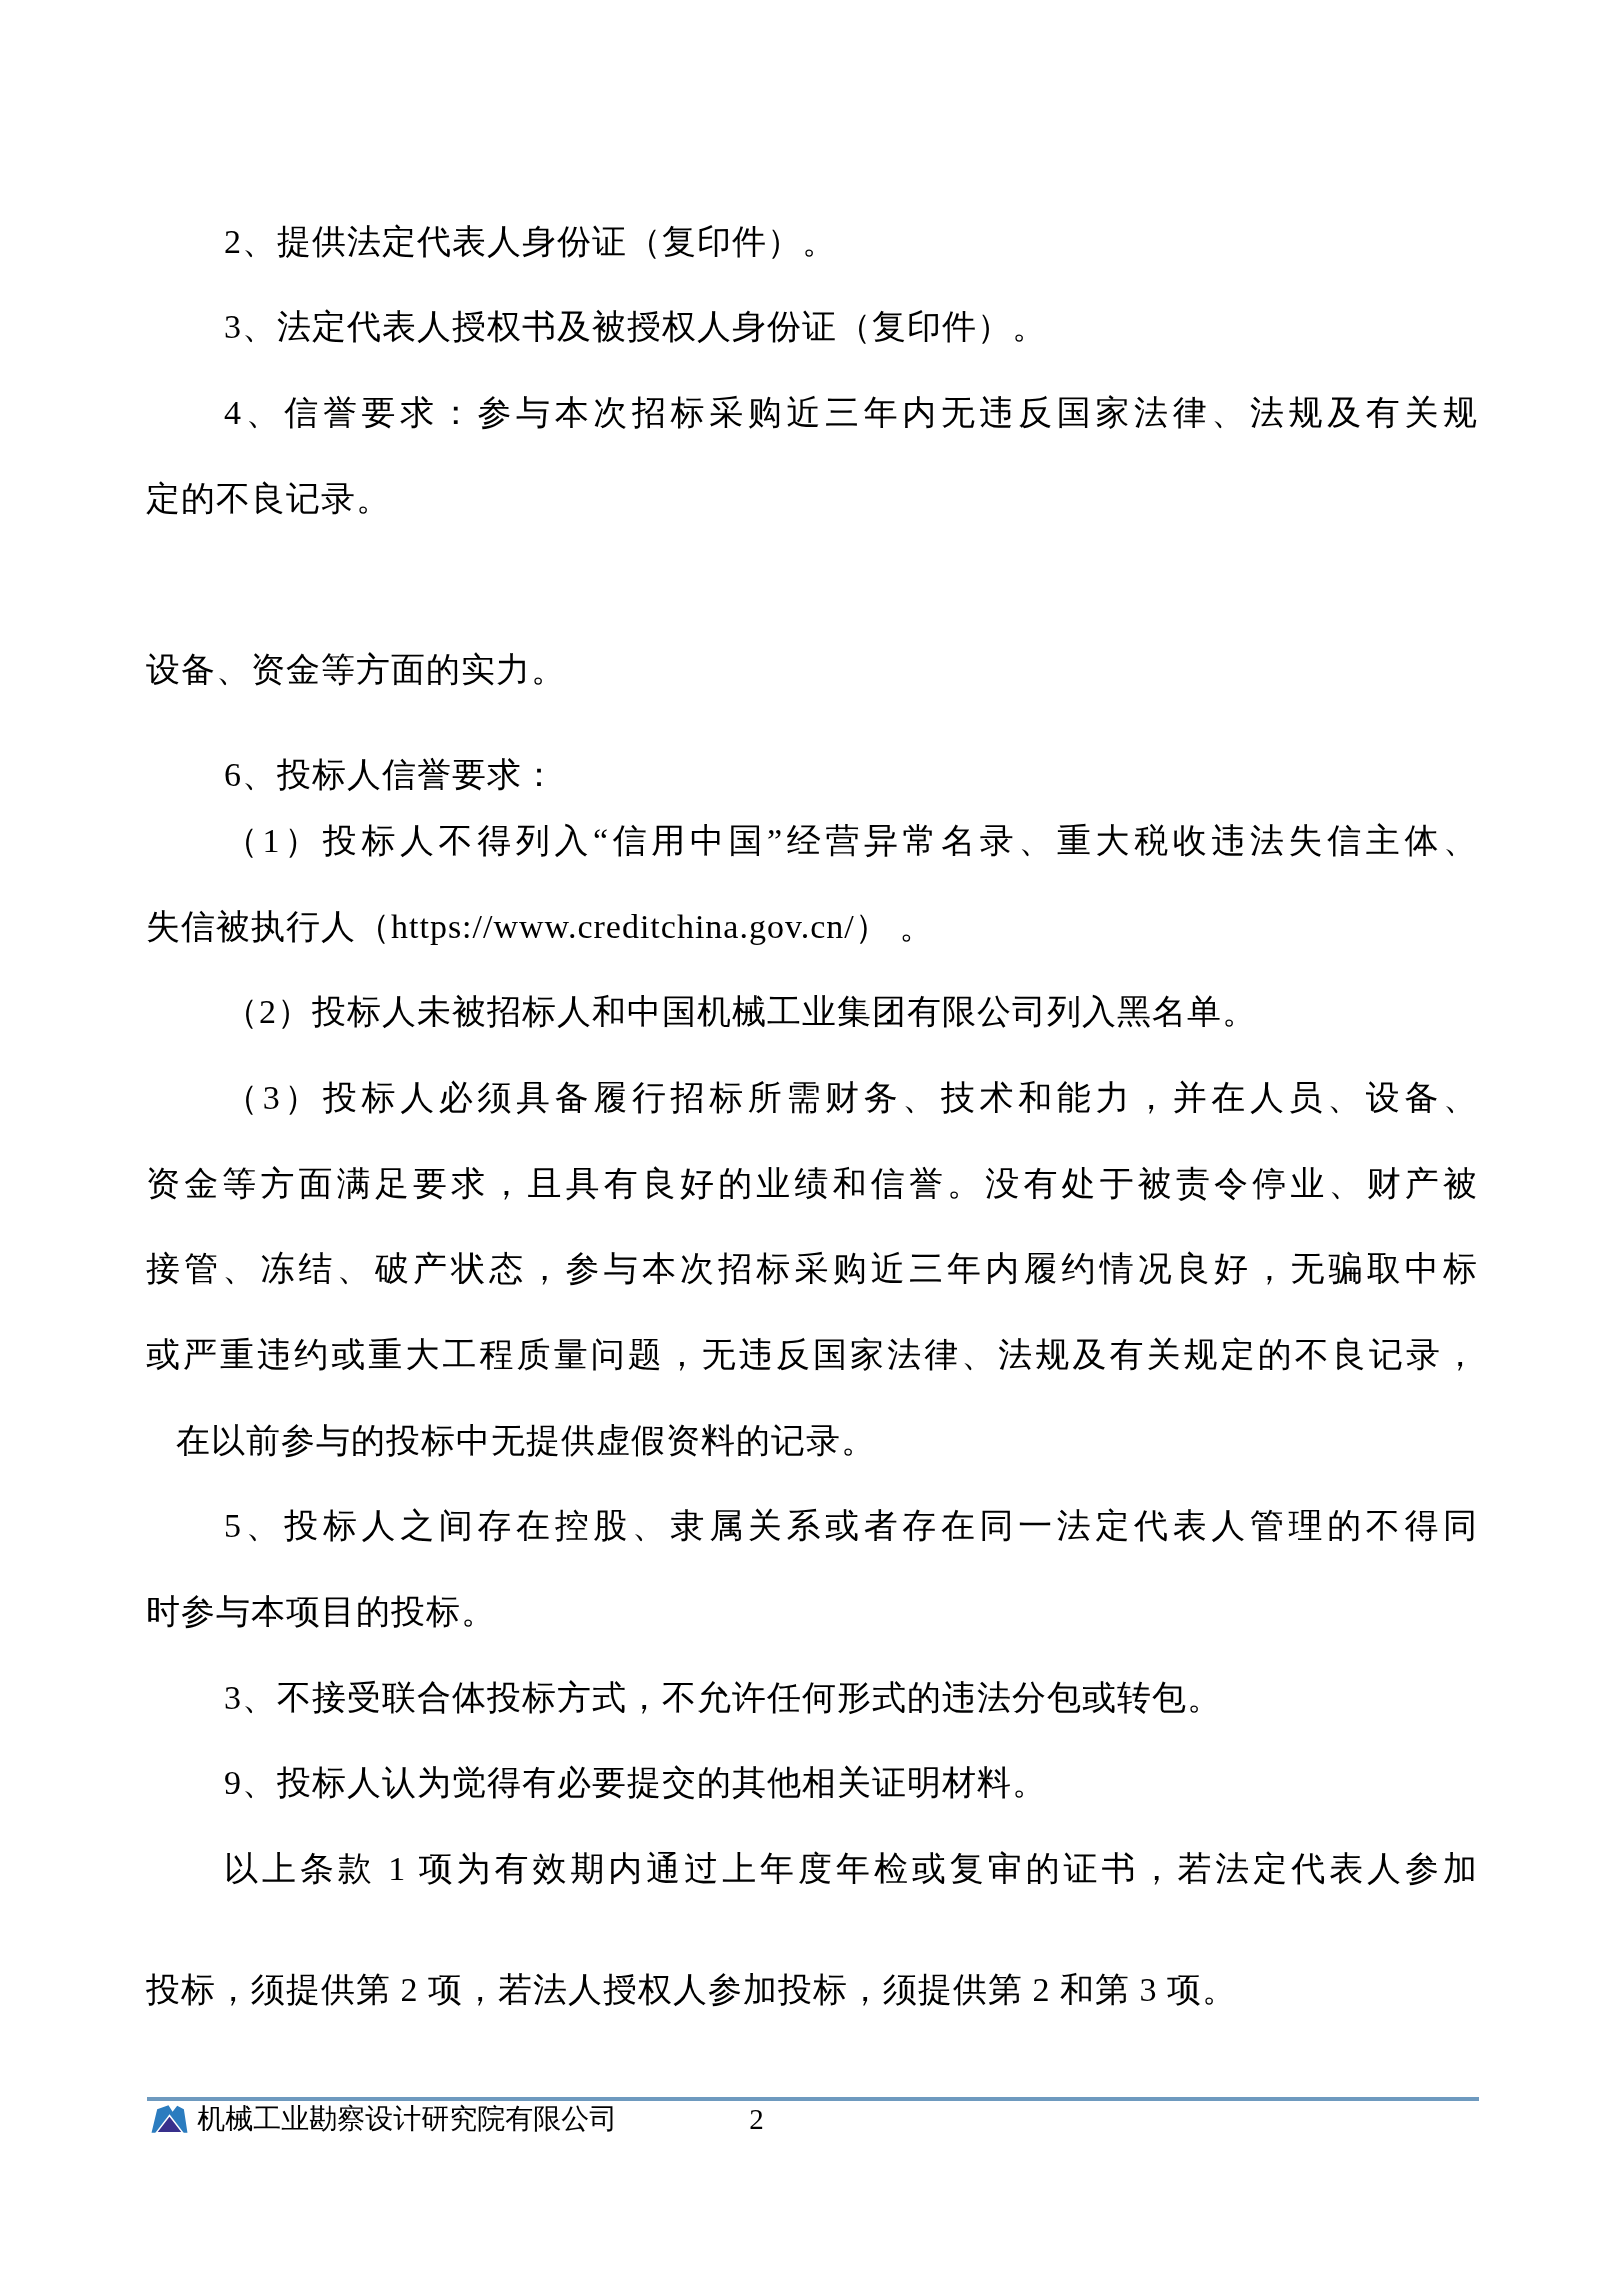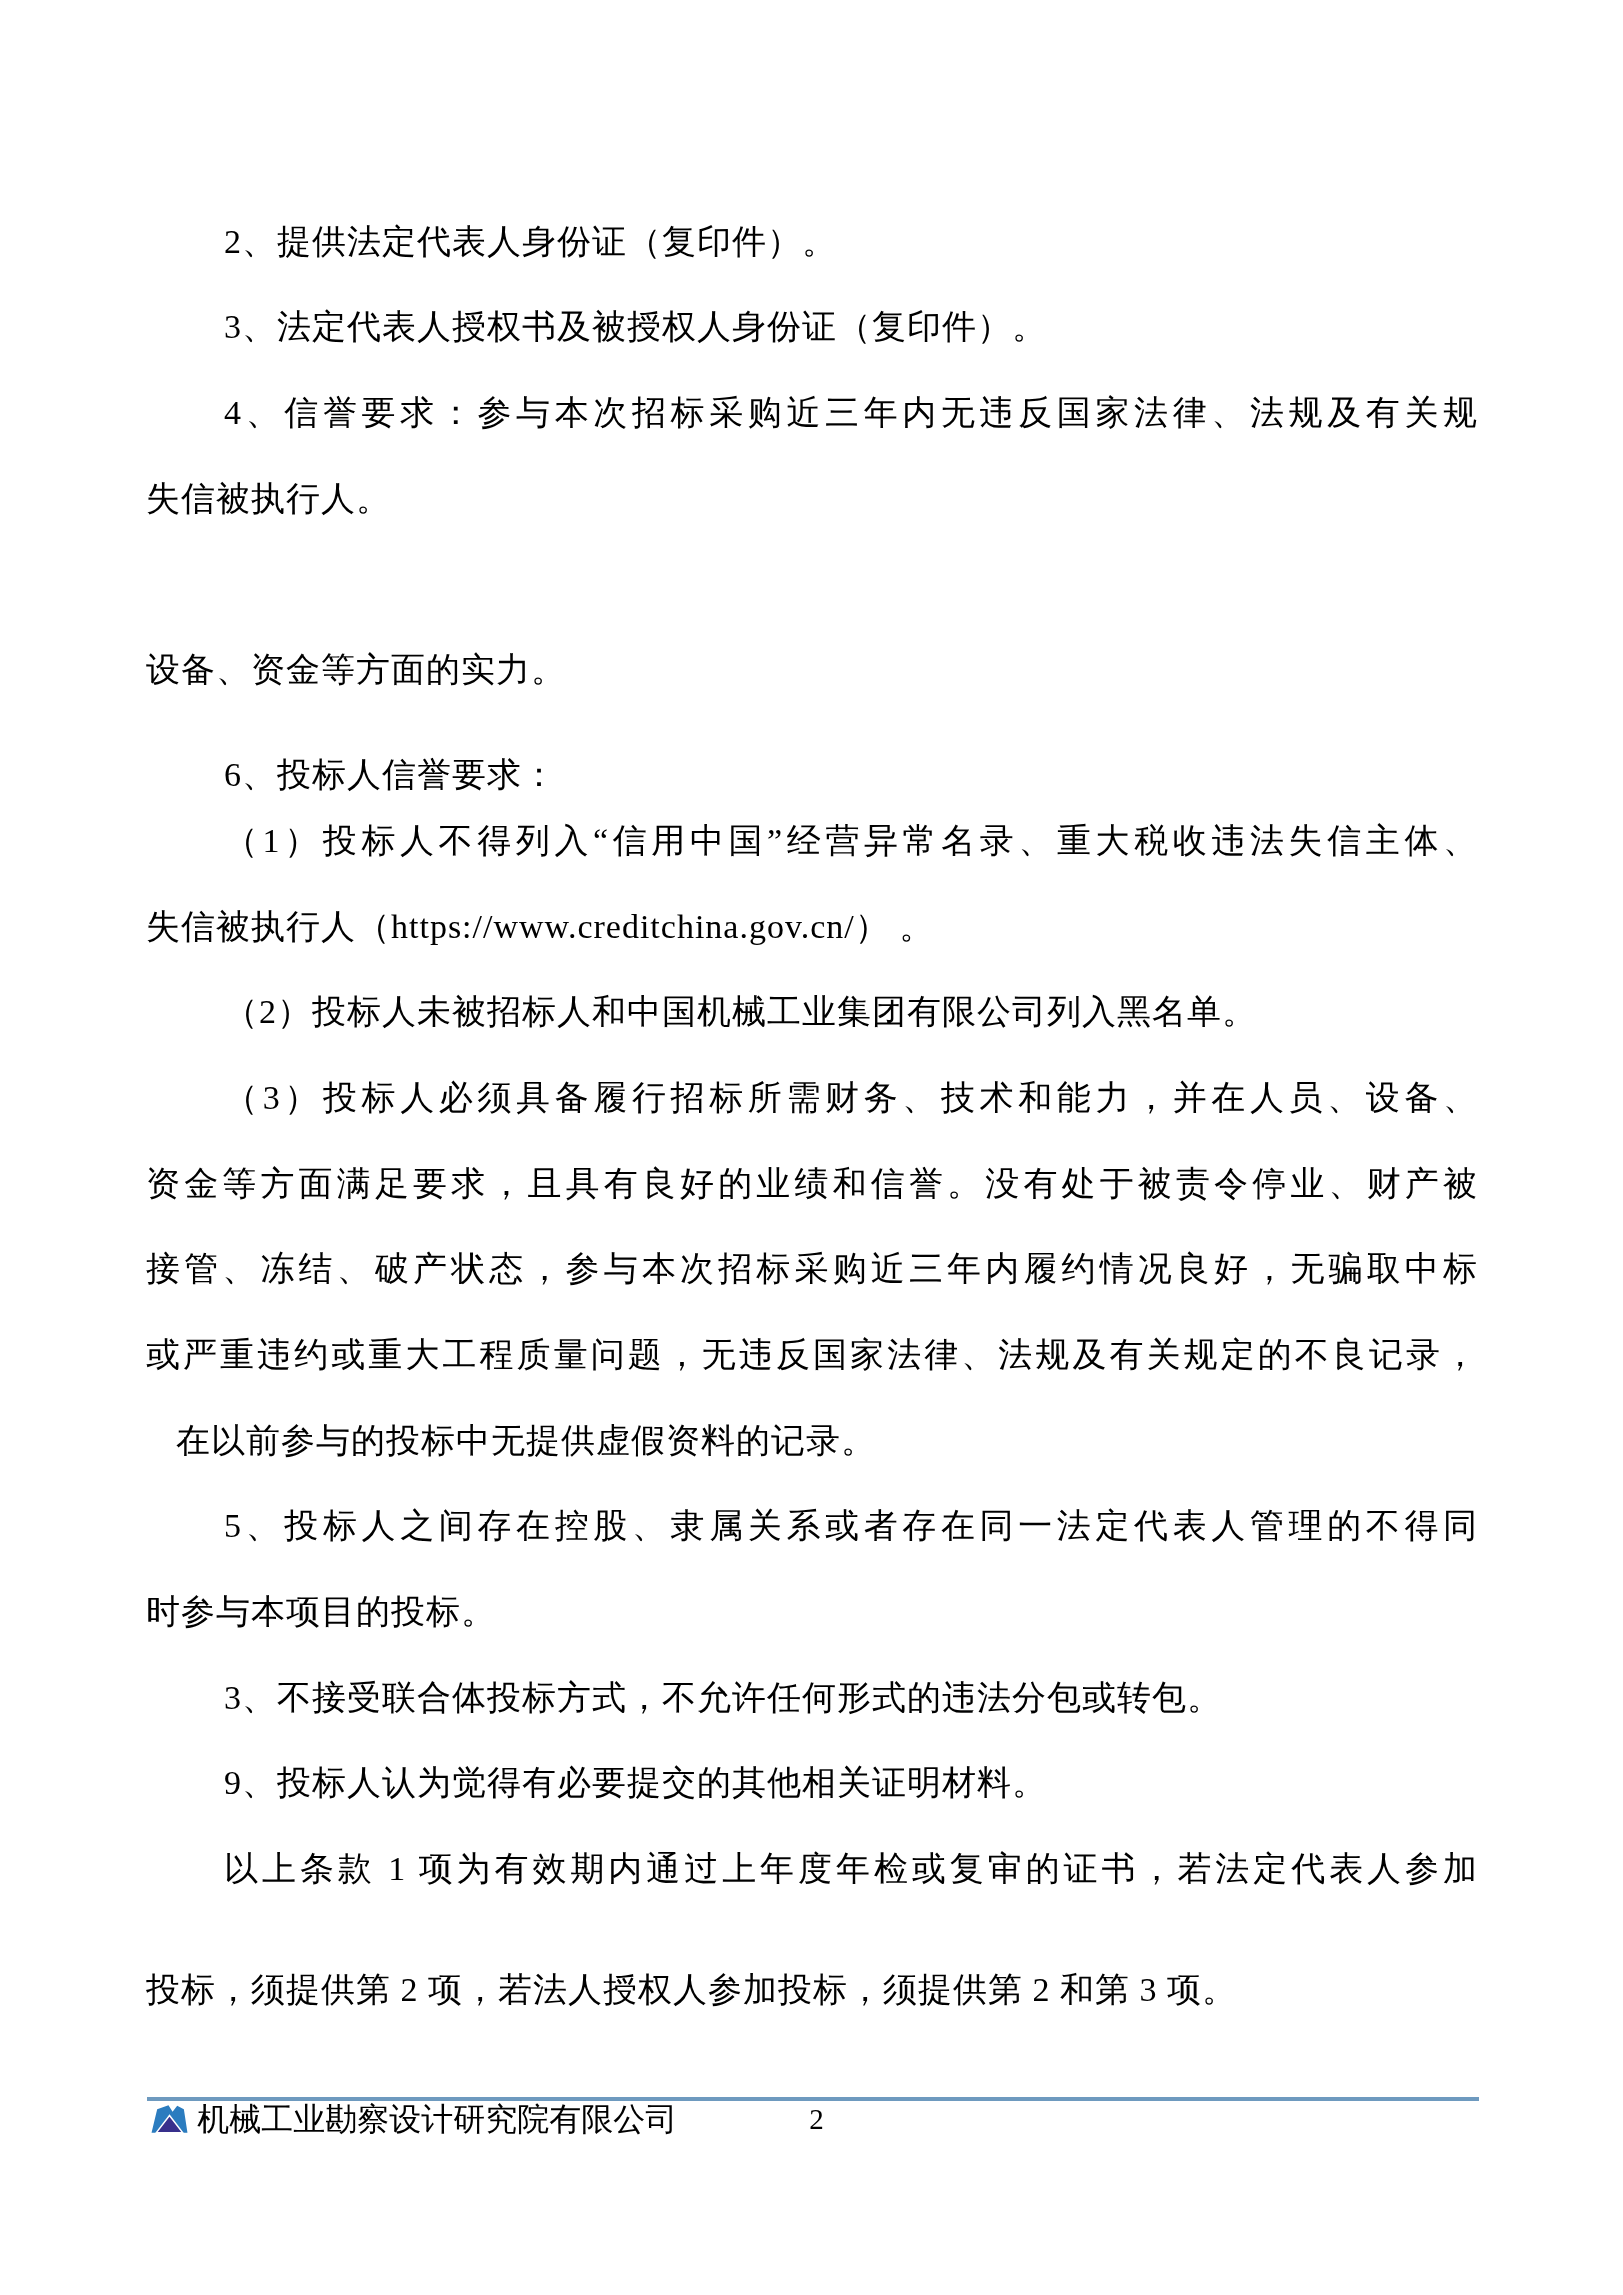--- a/index.html
+++ b/index.html
@@ -54,40 +54,40 @@
     display: flex;
     align-items: center;
   }
   .footer-logo {
     width: 39px;
     height: 32px;
     flex: 0 0 auto;
   }
   .footer-company {
     margin-left: 8.2px;
-    font-size: 32px;
+    font-size: 28px;
     line-height: 32px;
     white-space: nowrap;
   }
   .footer-page-number {
     margin-left: 132px;
     font-size: 29px;
     line-height: 32px;
   }
 </style>
 </head>
 <body>
 
 <div class="page">
 
   <div class="doc-text">
       <div class="line" style="top: 218px; text-indent: 78px;">2、提供法定代表人身份证（复印件）。</div>
       <div class="line" style="top: 303px; text-indent: 78px;">3、法定代表人授权书及被授权人身份证（复印件）。</div>
       <div class="line fill" style="top: 389px; text-indent: 78px;">4、信誉要求：参与本次招标采购近三年内无违反国家法律、法规及有关规</div>
-      <div class="line" style="top: 475px;">失信被执行人。</div>
+      <div class="line" style="top: 475px;">定的不良记录。</div>
       <div class="line" style="top: 646px;">设备、资金等方面的实力。</div>
       <div class="line" style="top: 740px; text-indent: 78px; margin-top: 11px;">6、投标人信誉要求：</div>
       <div class="line fill" style="top: 817px; text-indent: 78px;">（1）投标人不得列入“信用中国”经营异常名录、重大税收违法失信主体、</div>
       <div class="line" style="top: 903px;">失信被执行人（https://www.creditchina.gov.cn/） 。</div>
       <div class="line" style="top: 988px; text-indent: 78px;">（2）投标人未被招标人和中国机械工业集团有限公司列入黑名单。</div>
       <div class="line fill" style="top: 1074px; text-indent: 78px;">（3）投标人必须具备履行招标所需财务、技术和能力，并在人员、设备、</div>
       <div class="line fill" style="top: 1160px;">资金等方面满足要求，且具有良好的业绩和信誉。没有处于被责令停业、财产被</div>
       <div class="line fill" style="top: 1245px;">接管、冻结、破产状态，参与本次招标采购近三年内履约情况良好，无骗取中标</div>
       <div class="line fill" style="top: 1331px;">或严重违约或重大工程质量问题，无违反国家法律、法规及有关规定的不良记录，</div>
       <div class="line" style="top: 1417px; margin-left: 30px;">在以前参与的投标中无提供虚假资料的记录。</div>

